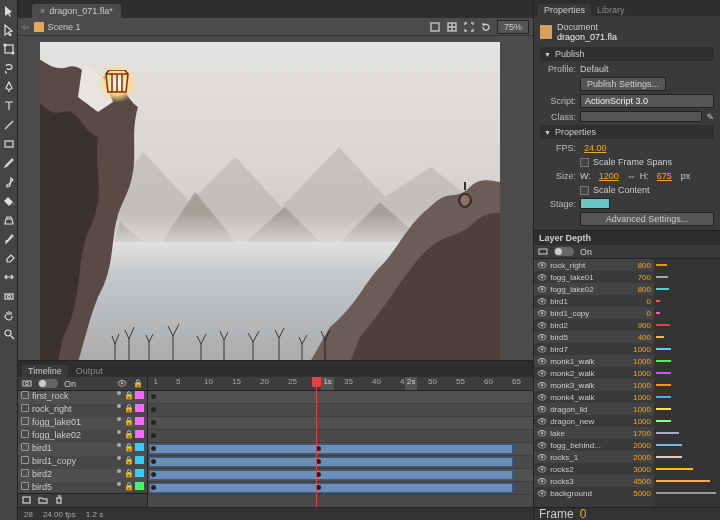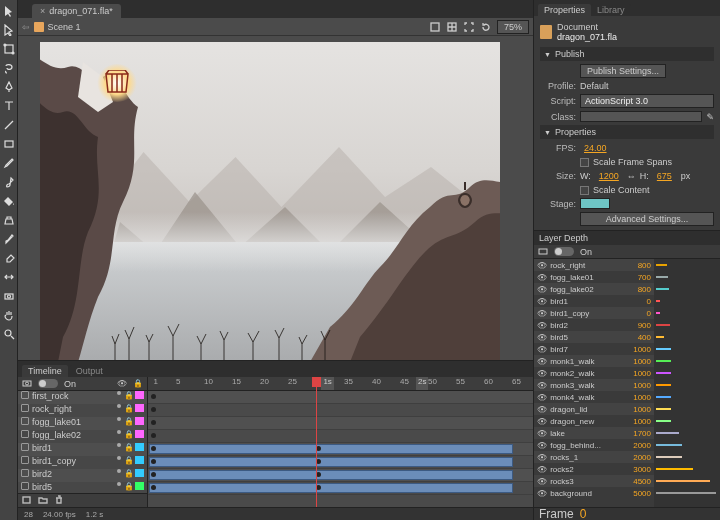--- a/index.html
+++ b/index.html
@@ -74,21 +74,21 @@
 .r-doc .dicon{width:12px;height:14px;background:#d8a05a;border-radius:1px}
 .sect{background:#2f2f2f;padding:2px 4px;display:flex;align-items:center;gap:4px;font-size:9px;cursor:pointer}
 .sect .arr{font-size:7px}
 .field{display:flex;align-items:center;gap:4px;font-size:9px}
 .field .lbl{width:36px;text-align:right;color:#bbb}
 .field .val{background:#555;border:1px solid #222;padding:1px 4px;flex:1;color:#eee;min-width:0}
 .field .val.orange{color:#f5a623;background:transparent;border:none;text-decoration:underline}
 .btn{background:#555;border:1px solid #222;padding:1px 6px;font-size:9px;cursor:pointer;text-align:center}
 .cb{width:9px;height:9px;border:1px solid #777;background:#444}
 .swatchbox{width:30px;height:11px;background:#6ec5c5;border:1px solid #222}
-.ld-head{background:#2e2e2e;padding:2px 5px;font-size:9px;font-weight:normal;border-top:1px solid #222}
+.ld-head{background:#2e2e2e;padding:2px 5px;font-size:9px;font-weight:bold;border-top:1px solid #222}
 .ld-body{flex:1;display:flex;min-height:0}
 .ld-list{width:120px;overflow:hidden}
 .ld-row{height:12px;display:flex;align-items:center;padding:0 3px;gap:3px;font-size:8px}
 .ld-row:nth-child(odd){background:#434343}
 .ld-row .nm{flex:1;white-space:nowrap;overflow:hidden}
 .ld-row .dv{color:#f5a623;width:28px;text-align:right}
 .ld-bars{flex:1;position:relative;background:#333}
 .ld-bar{position:absolute;height:2px;left:2px}
 .ld-foot{height:13px;background:#333;border-top:1px solid #222;display:flex;align-items:center;padding:0 5px;gap:6px;font-size:12px}
 </style>
@@ -363,21 +363,21 @@
               <span class="tick" style="left: 140px;">25</span>
               <span class="tick" style="left: 168px;">30</span>
               <span class="tick" style="left: 196px;">35</span>
               <span class="tick" style="left: 224px;">40</span>
               <span class="tick" style="left: 252px;">45</span>
               <span class="tick" style="left: 280px;">50</span>
               <span class="tick" style="left: 308px;">55</span>
               <span class="tick" style="left: 336px;">60</span>
               <span class="tick" style="left: 364px;">65</span>
               <span class="sec" style="left: 130.4px; margin-left: 43px;">1s</span>
-              <span class="sec" style="left: 268px;">2s</span>
+              <span class="sec" style="left: 257px;">2s</span>
             </div>
           <div class="track-rows" id="track-rows">
               <div class="trk">
                 <div class="kf" style="left:3px"></div>
               </div>
               <div class="trk">
                 <div class="kf" style="left:3px"></div>
               </div>
               <div class="trk">
                 <div class="kf" style="left:3px"></div>
@@ -428,26 +428,26 @@
         <div>
           <div>Document</div>
           <div style="color:#eee">dragon_071.fla</div>
         </div>
       </div>
       <div class="sect">
           <span class="arr">▼</span>
           <span>Publish</span>
         </div>
       <div class="field">
+          <span class="lbl">Profile:</span>
+          <span>Default</span>
+        </div>
+      <div class="field">
           <span class="lbl"></span>
           <span class="btn">Publish Settings...</span>
-        </div>
-      <div class="field">
-          <span class="lbl">Profile:</span>
-          <span>Default</span>
         </div>
       <div class="field">
           <span class="lbl">Script:</span>
           <span class="val">ActionScript 3.0</span>
         </div>
       <div class="field">
           <span class="lbl">Class:</span>
           <span class="val" style="min-height:11px"></span>
           <span>✎</span>
         </div>

